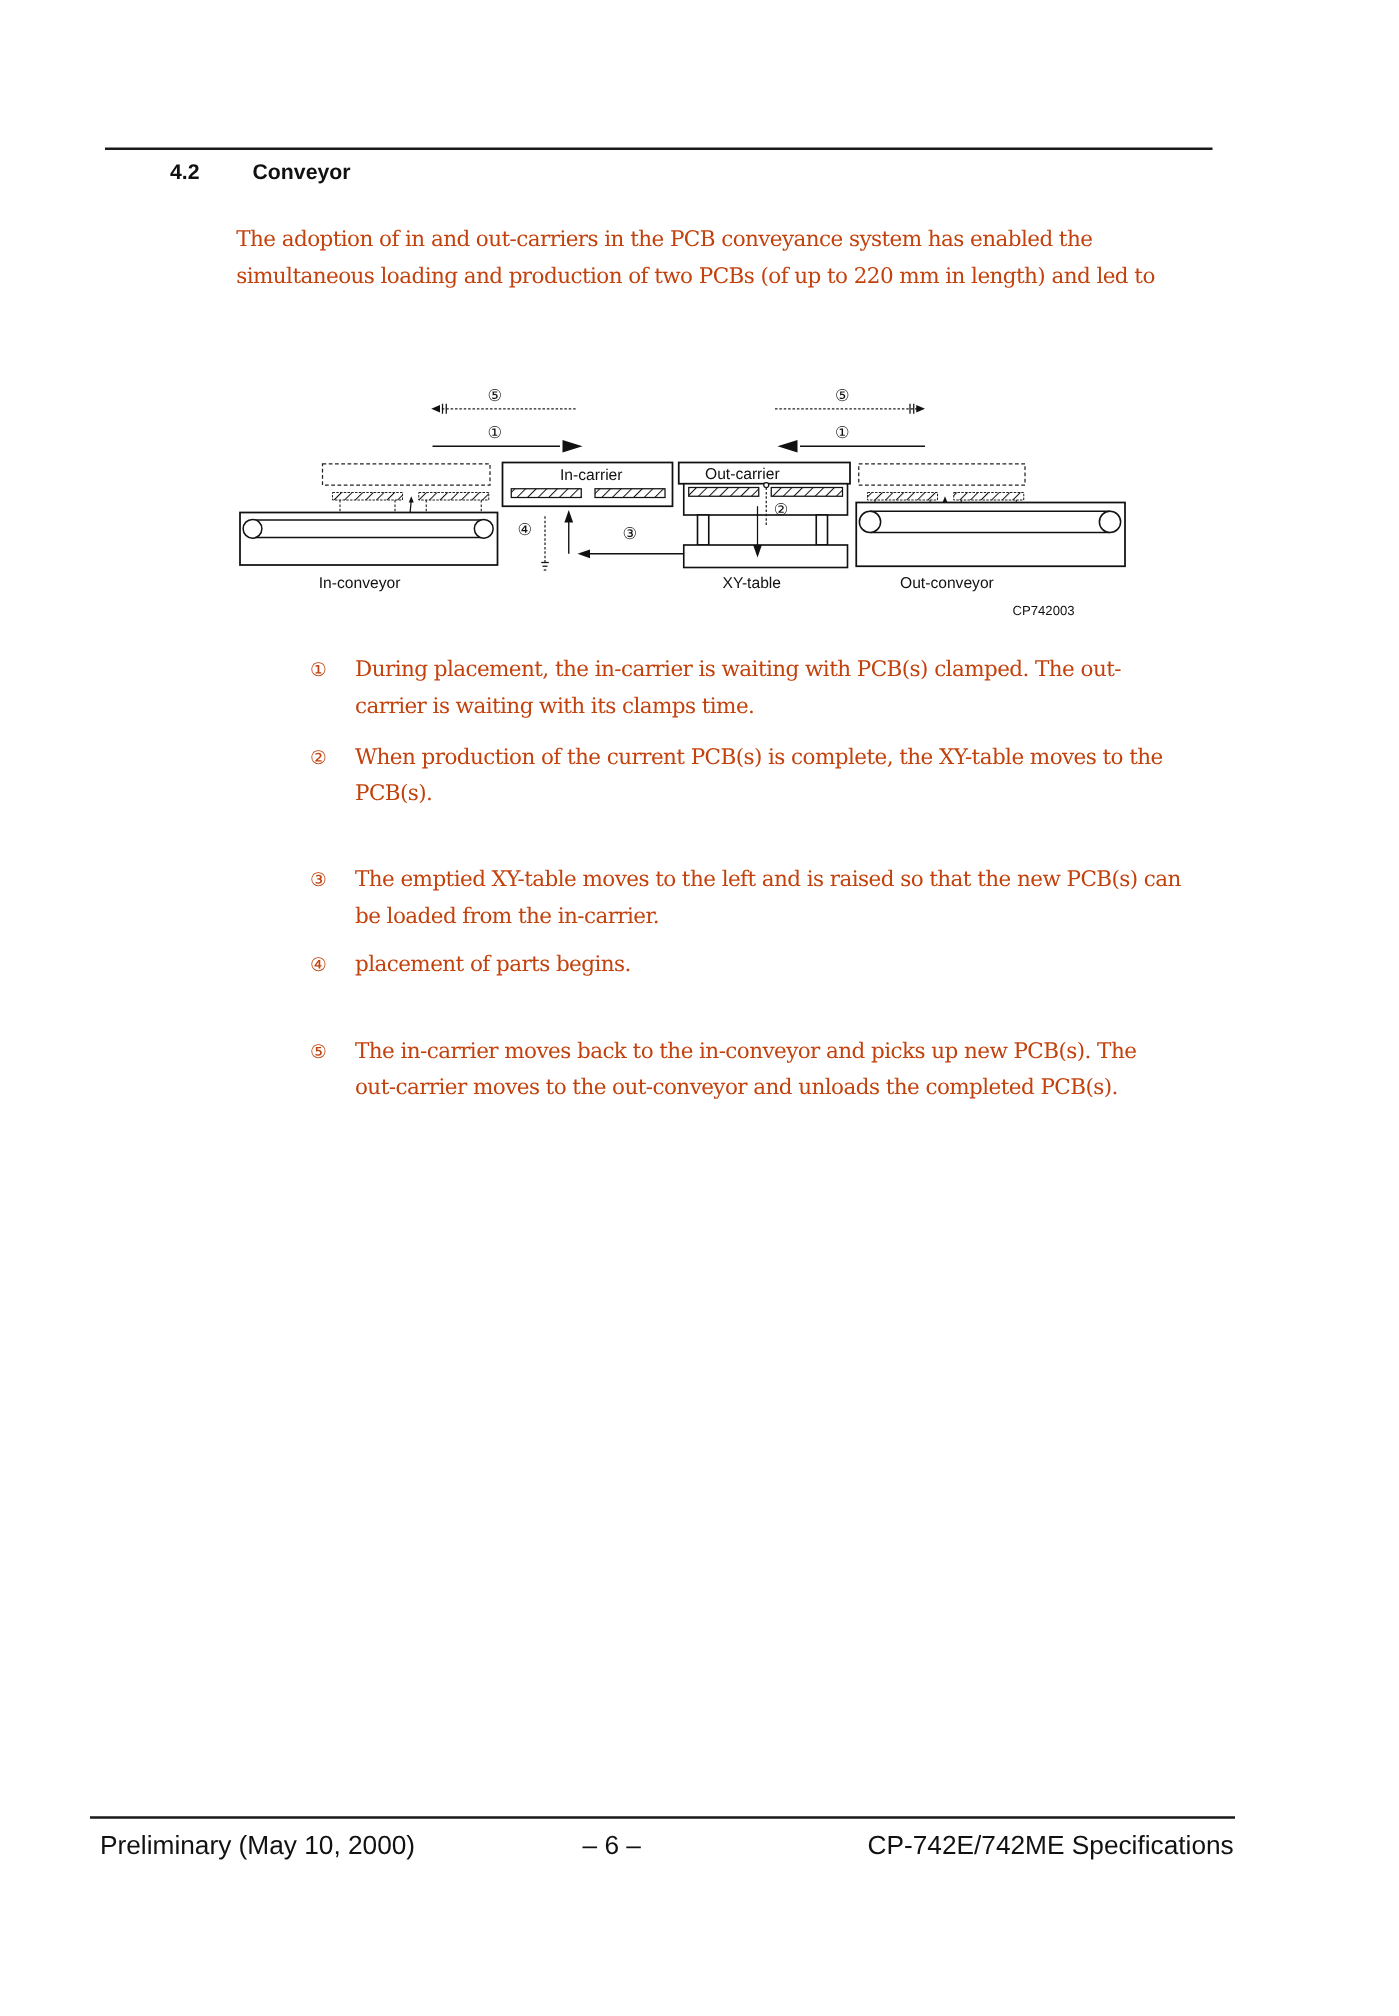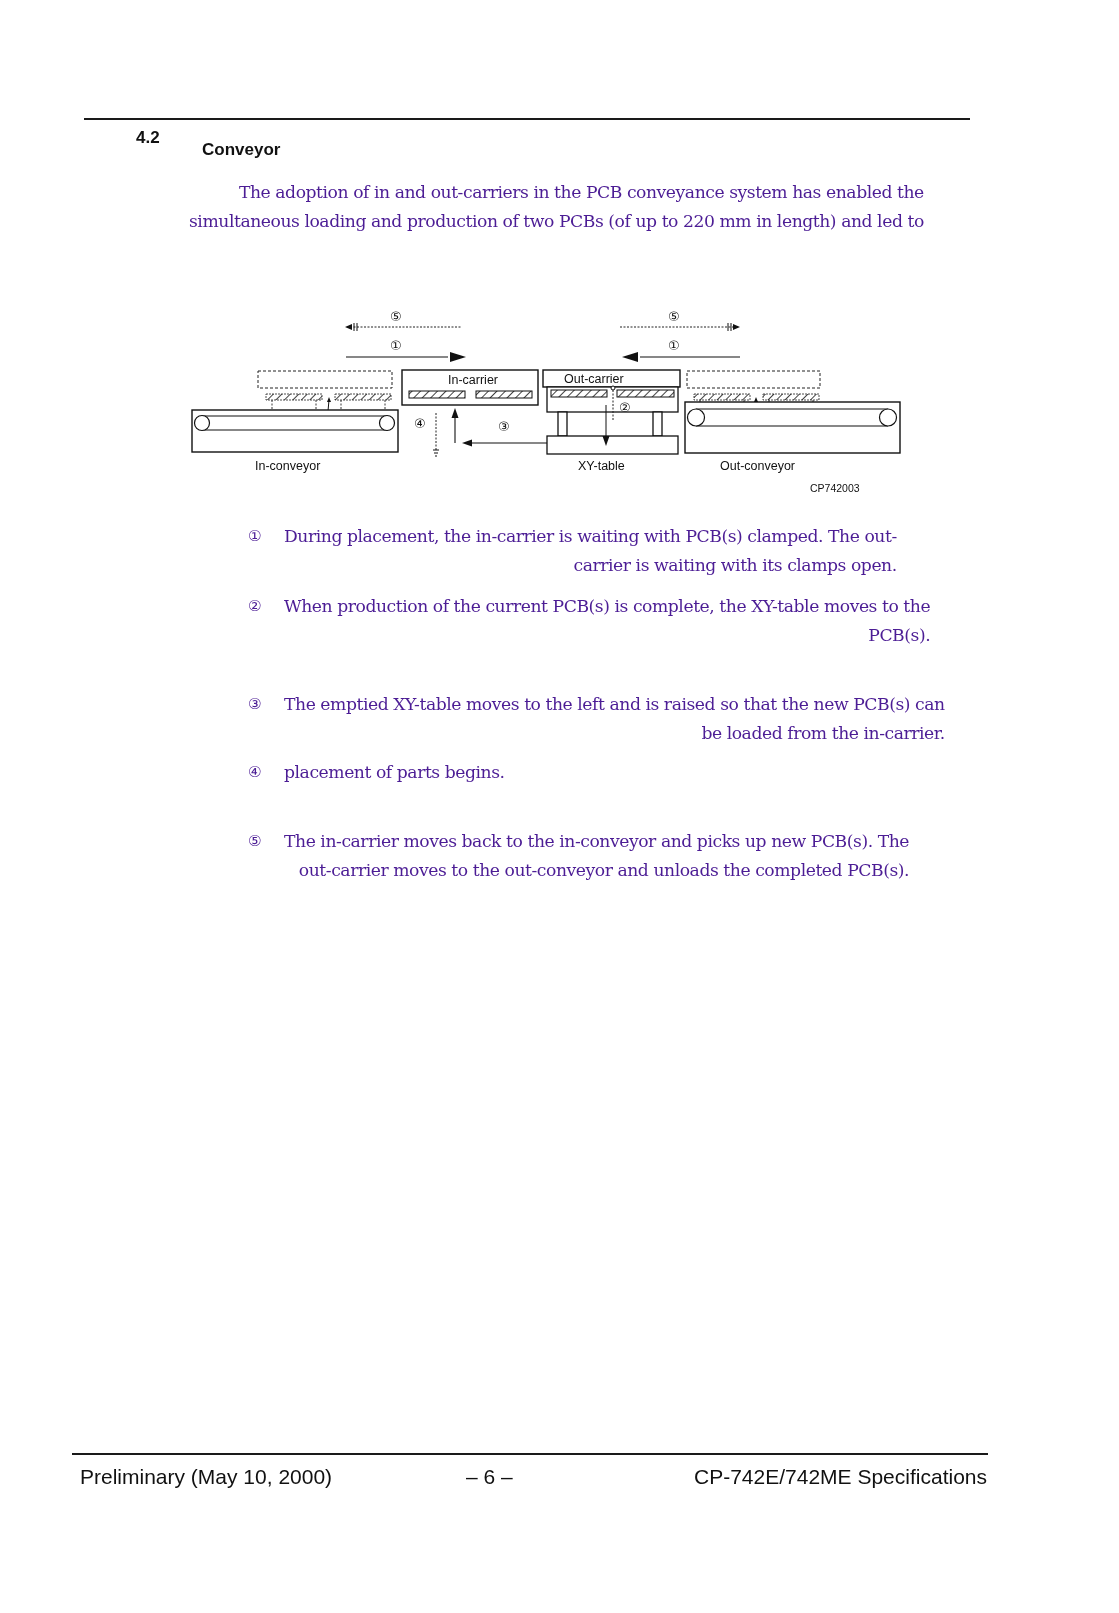--- a/index.html
+++ b/index.html
@@ -1,21 +1,21 @@
 <!DOCTYPE html>
 <html><head>
 <meta charset="utf-8">
 <style>
   html, body { margin: 0; padding: 0; background: #ffffff; }
   body { width: 1119px; height: 1613px; position: relative; overflow: hidden; color: #111; }
   .rule { position: absolute; height: 2px; background: #1a1a1a; }
   .heading { position: absolute; font-family: "Liberation Sans", sans-serif; font-weight: bold; font-size: 17px; color: #111; }
   .heading .num { position: absolute; left: 0; top: 0; }
-  .heading .title { position: absolute; left: 66px; top: 12px; white-space: nowrap; }
-  .body-text { position: absolute; font-family: "DejaVu Serif", serif; font-size: 17.2px; letter-spacing: -0.45px; color: #4c1d95; line-height: 29px; white-space: nowrap; text-align: right; }
+  .heading .title { position: absolute; left: 66px; top: 0; white-space: nowrap; }
+  .body-text { position: absolute; font-family: "DejaVu Serif", serif; font-size: 17.2px; letter-spacing: -0.45px; color: #c2410c; line-height: 29px; white-space: nowrap; }
   .para-line { display: block; height: 29px; }
   .list-item { position: absolute; left: 0; width: 800px; }
   .marker { position: absolute; left: 0; font-family: "DejaVu Sans", sans-serif; font-size: 15px; line-height: 29px; }
   .item-text { position: absolute; left: 36px; }
   .diagram { position: absolute; left: 180px; top: 300px; width: 730px; height: 200px; }
   .diagram svg { position: absolute; left: 0; top: 0; }
   .dlabel { font-family: "Liberation Sans", sans-serif; font-size: 12.5px; fill: #111; }
   .dnum { font-family: "DejaVu Sans", sans-serif; font-size: 13px; fill: #111; }
   .footer { position: absolute; font-family: "Liberation Sans", sans-serif; font-size: 21px; color: #111; white-space: nowrap; }
 </style>
@@ -168,21 +168,21 @@
 
     <text class="dlabel" x="630" y="192" style="font-size:10.5px;">CP742003</text>
   </svg>
 </div>
 
 <div class="body-text" style="left:248px; top:522px; width:740px; height:380px;">
   <div class="list-item" style="top:0px;">
     <span class="marker">①</span>
     <div class="item-text">
       <span class="para-line">During placement, the in-carrier is waiting with PCB(s) clamped.  The out-</span>
-      <span class="para-line">carrier is waiting with its clamps open.</span>
+      <span class="para-line">carrier is waiting with its clamps time.</span>
     </div>
   </div>
   <div class="list-item" style="top:70px;">
     <span class="marker">②</span>
     <div class="item-text">
       <span class="para-line">When production of the current PCB(s) is complete, the XY-table moves to the</span>
       <span class="para-line">PCB(s).</span>
     </div>
   </div>
   <div class="list-item" style="top:168px;">

